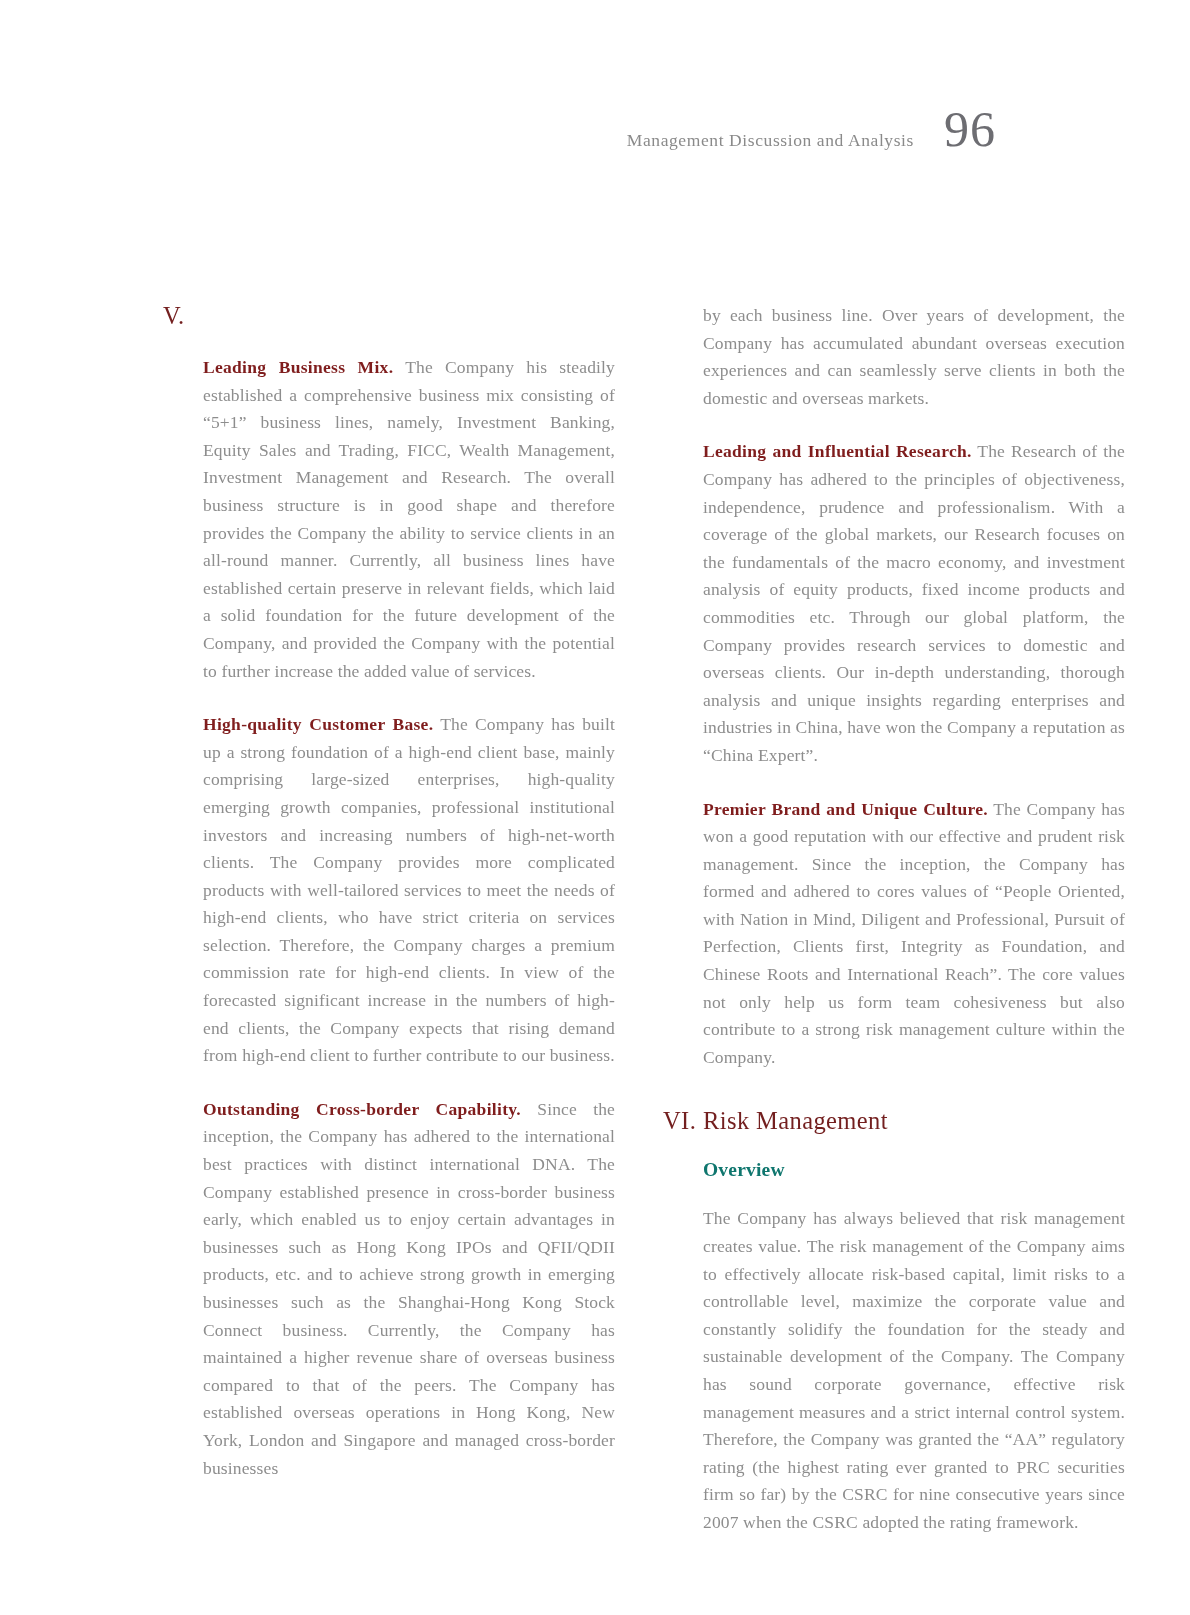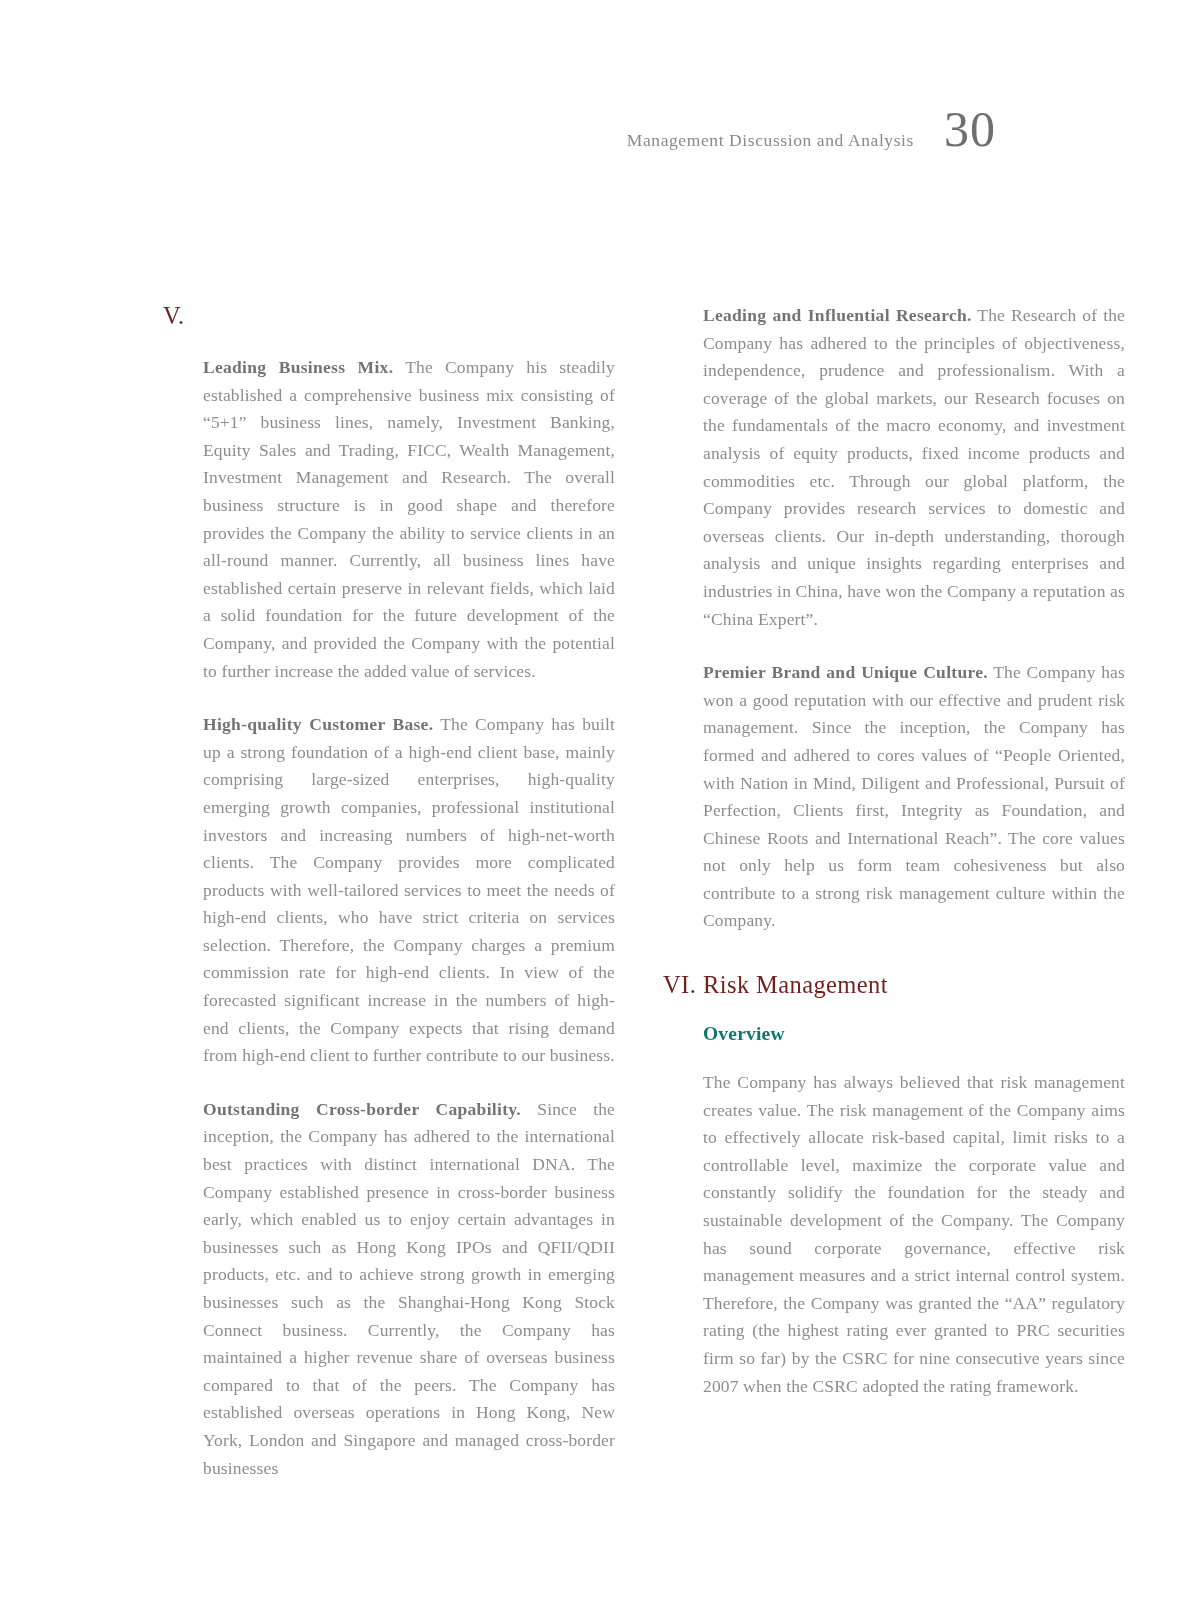--- a/index.html
+++ b/index.html
@@ -66,62 +66,63 @@
     margin-left: 40px;
     margin-bottom: 26px;
     font-size: 17.5px;
     line-height: 27.6px;
     color: #8d8d8d;
     text-align: justify;
     letter-spacing: 0.15px;
   }
   .para .lead {
     font-weight: 700;
-    color: #737373;
+    color: #7f1d1d;
     letter-spacing: 0.3px;
   }
   .para.cont-justify { text-align-last: justify; }
 
   .subheading {
     margin-left: 40px;
     margin-bottom: 24px;
     font-size: 19.5px;
     font-weight: 700;
     color: #0f766e;
     letter-spacing: 0.2px;
   }
 </style>
 </head>
 <body>
 
 <div class="page">
 
   <div class="header">
     <span class="header-title">Management Discussion and Analysis</span>
-    <span class="page-number">30</span>
+    <span class="page-number">96</span>
   </div>
 
   <div class="content">
 
     <div class="col col-left">
 
       <div class="section-heading">
         <span class="sec-num">V.</span>
       </div>
 
       <p class="para"><span class="lead">Leading Business Mix.</span> <span>The Company his steadily established a comprehensive business mix consisting of “5+1” business lines, namely, Investment Banking, Equity Sales and Trading, FICC, Wealth Management, Investment Management and Research. The overall business structure is in good shape and therefore provides the Company the ability to service clients in an all-round manner. Currently, all business lines have established certain preserve in relevant fields, which laid a solid foundation for the future development of the Company, and provided the Company with the potential to further increase the added value of services.</span></p>
 
       <p class="para"><span class="lead">High-quality Customer Base.</span> <span>The Company has built up a strong foundation of a high-end client base, mainly comprising large-sized enterprises, high-quality emerging growth companies, professional institutional investors and increasing numbers of high-net-worth clients. The Company provides more complicated products with well-tailored services to meet the needs of high-end clients, who have strict criteria on services selection. Therefore, the Company charges a premium commission rate for high-end clients. In view of the forecasted significant increase in the numbers of high-end clients, the Company expects that rising demand from high-end client to further contribute to our business.</span></p>
 
       <p class="para cont-justify"><span class="lead">Outstanding Cross-border Capability.</span> <span>Since the inception, the Company has adhered to the international best practices with distinct international DNA. The Company established presence in cross-border business early, which enabled us to enjoy certain advantages in businesses such as Hong Kong IPOs and QFII/QDII products, etc. and to achieve strong growth in emerging businesses such as the Shanghai-Hong Kong Stock Connect business. Currently, the Company has maintained a higher revenue share of overseas business compared to that of the peers. The Company has established overseas operations in Hong Kong, New York, London and Singapore and managed cross-border businesses</span></p>
 
     </div>
 
     <div class="col col-right">
 
+      <p class="para"><span>by each business line. Over years of development, the Company has accumulated abundant overseas execution experiences and can seamlessly serve clients in both the domestic and overseas markets.</span></p>
 
       <p class="para"><span class="lead">Leading and Influential Research.</span> <span>The Research of the Company has adhered to the principles of objectiveness, independence, prudence and professionalism. With a coverage of the global markets, our Research focuses on the fundamentals of the macro economy, and investment analysis of equity products, fixed income products and commodities etc. Through our global platform, the Company provides research services to domestic and overseas clients. Our in-depth understanding, thorough analysis and unique insights regarding enterprises and industries in China, have won the Company a reputation as “China Expert”.</span></p>
 
       <p class="para"><span class="lead">Premier Brand and Unique Culture.</span> <span>The Company has won a good reputation with our effective and prudent risk management. Since the inception, the Company has formed and adhered to cores values of “People Oriented, with Nation in Mind, Diligent and Professional, Pursuit of Perfection, Clients first, Integrity as Foundation, and Chinese Roots and International Reach”. The core values not only help us form team cohesiveness but also contribute to a strong risk management culture within the Company.</span></p>
 
       <div class="section-heading vi">
         <span class="sec-num">VI.</span>
         <span class="sec-title">Risk Management</span>
       </div>
 

